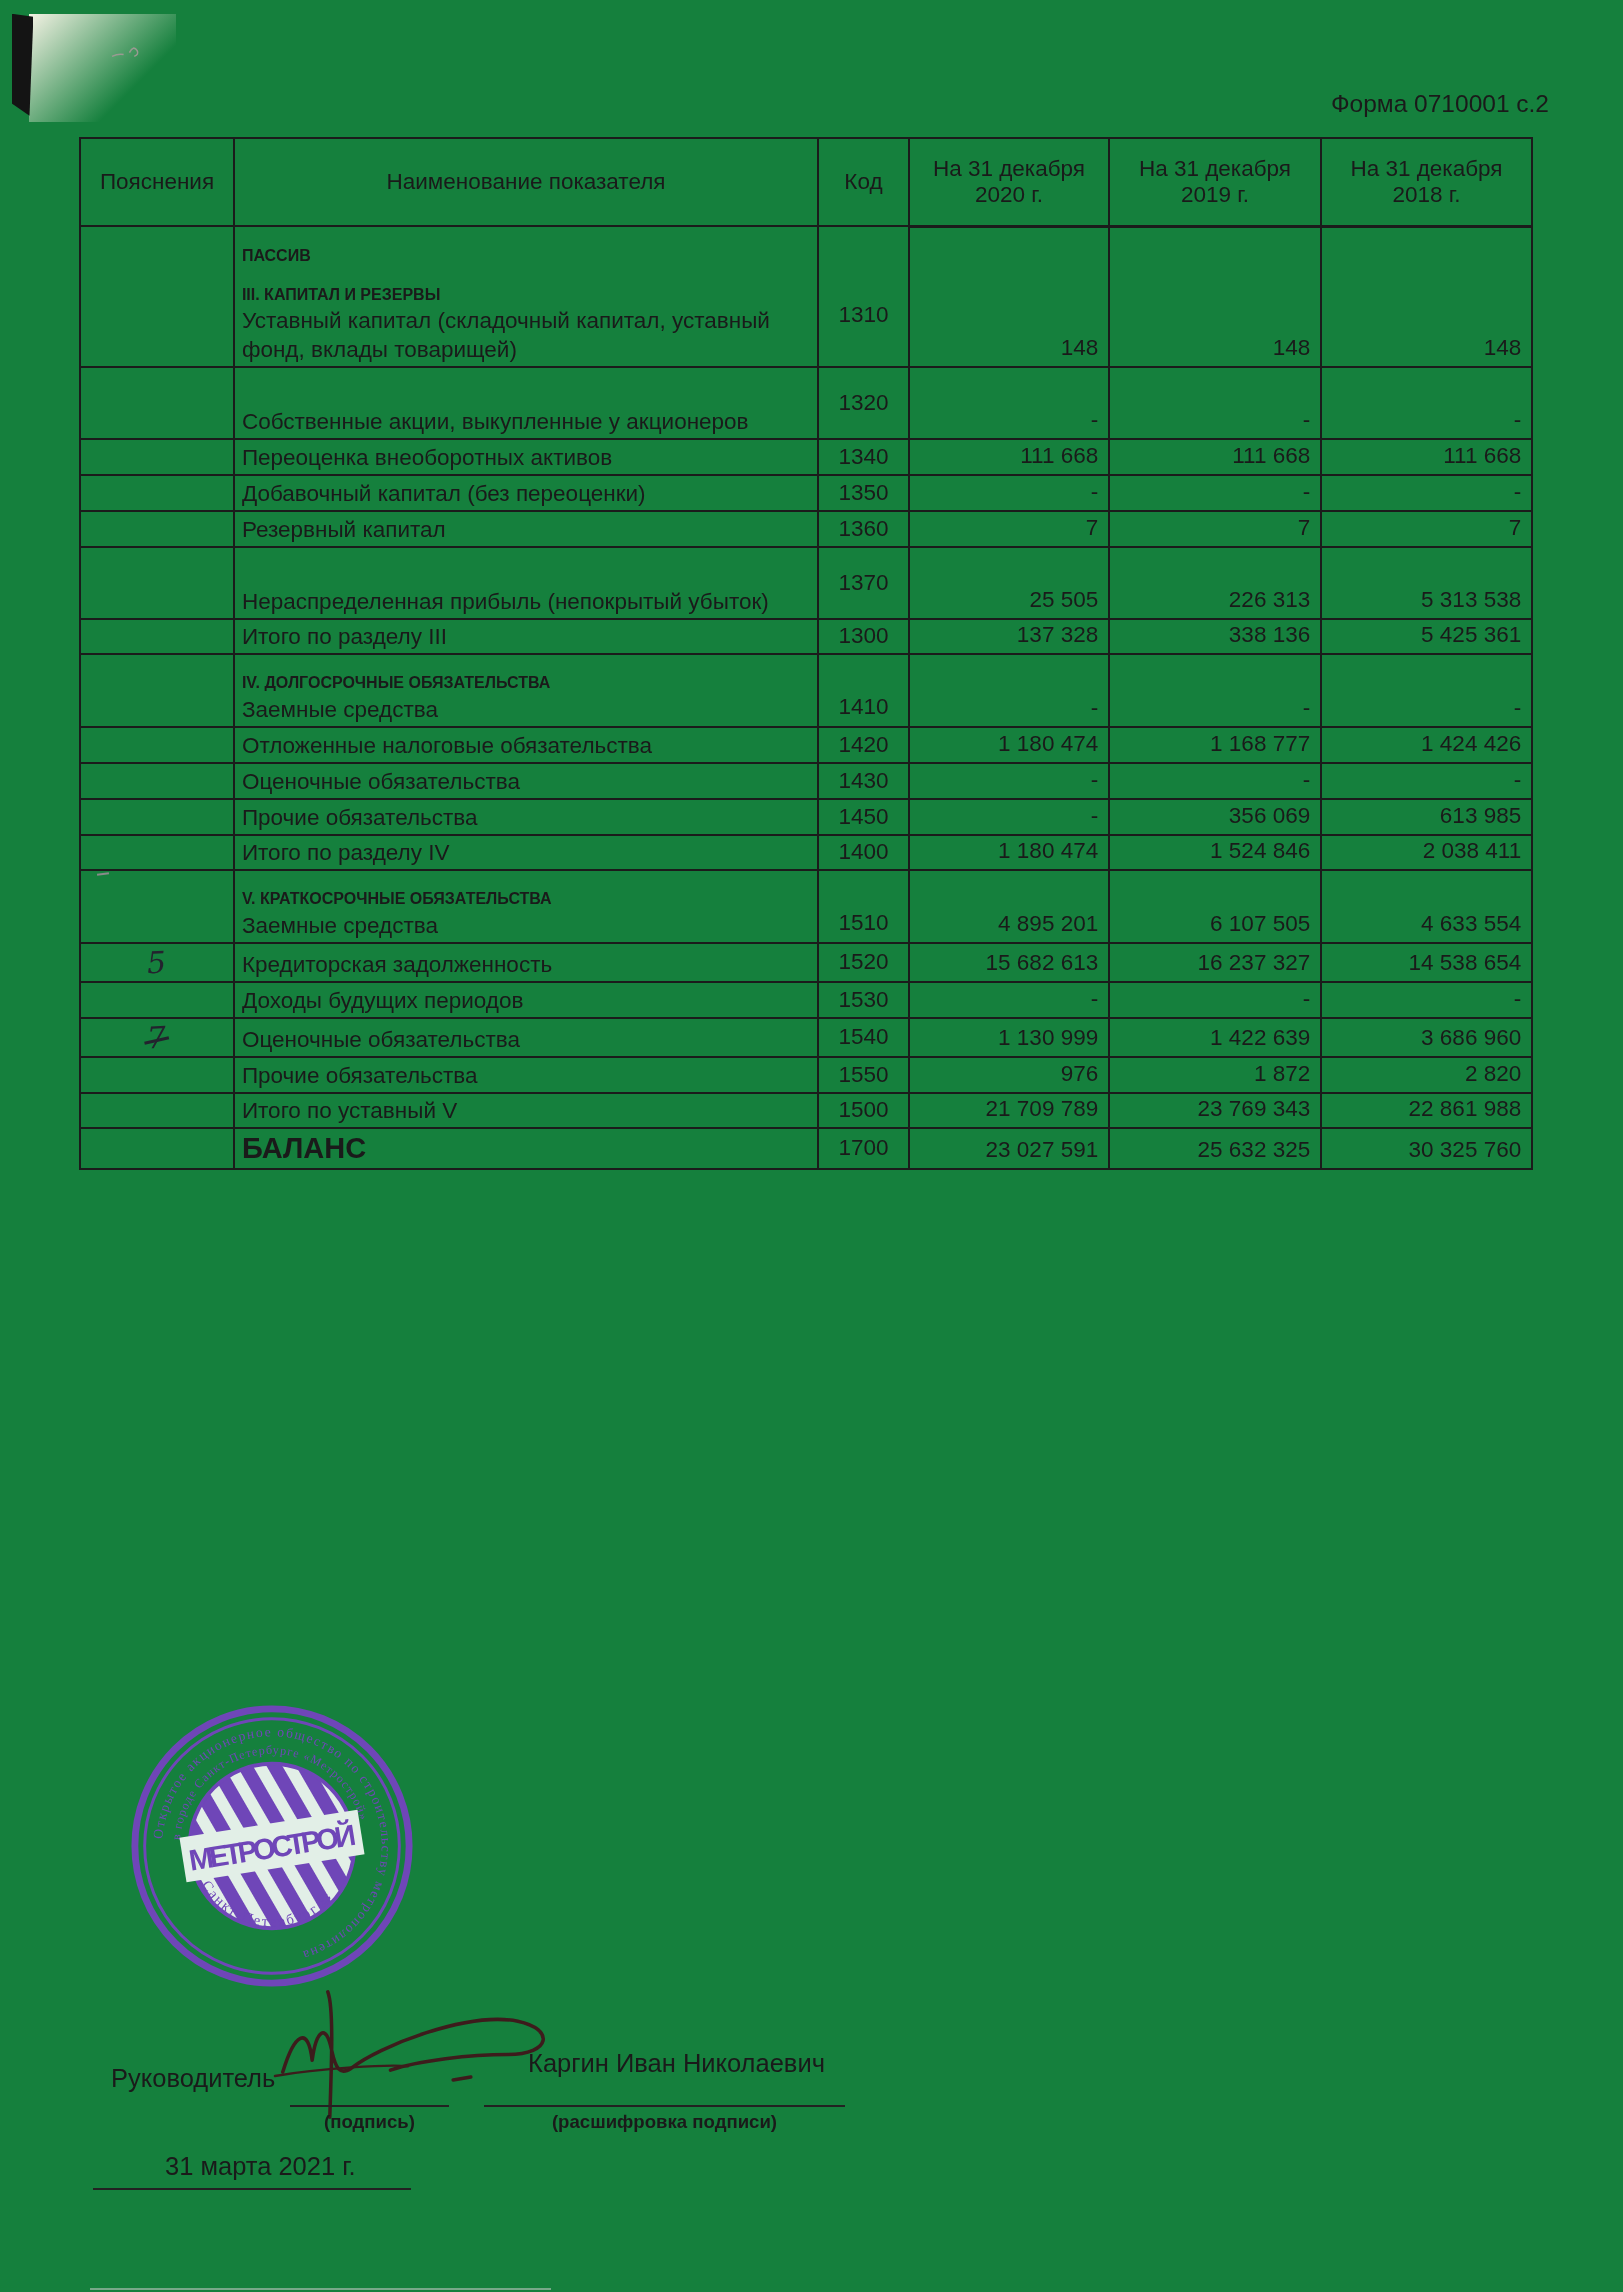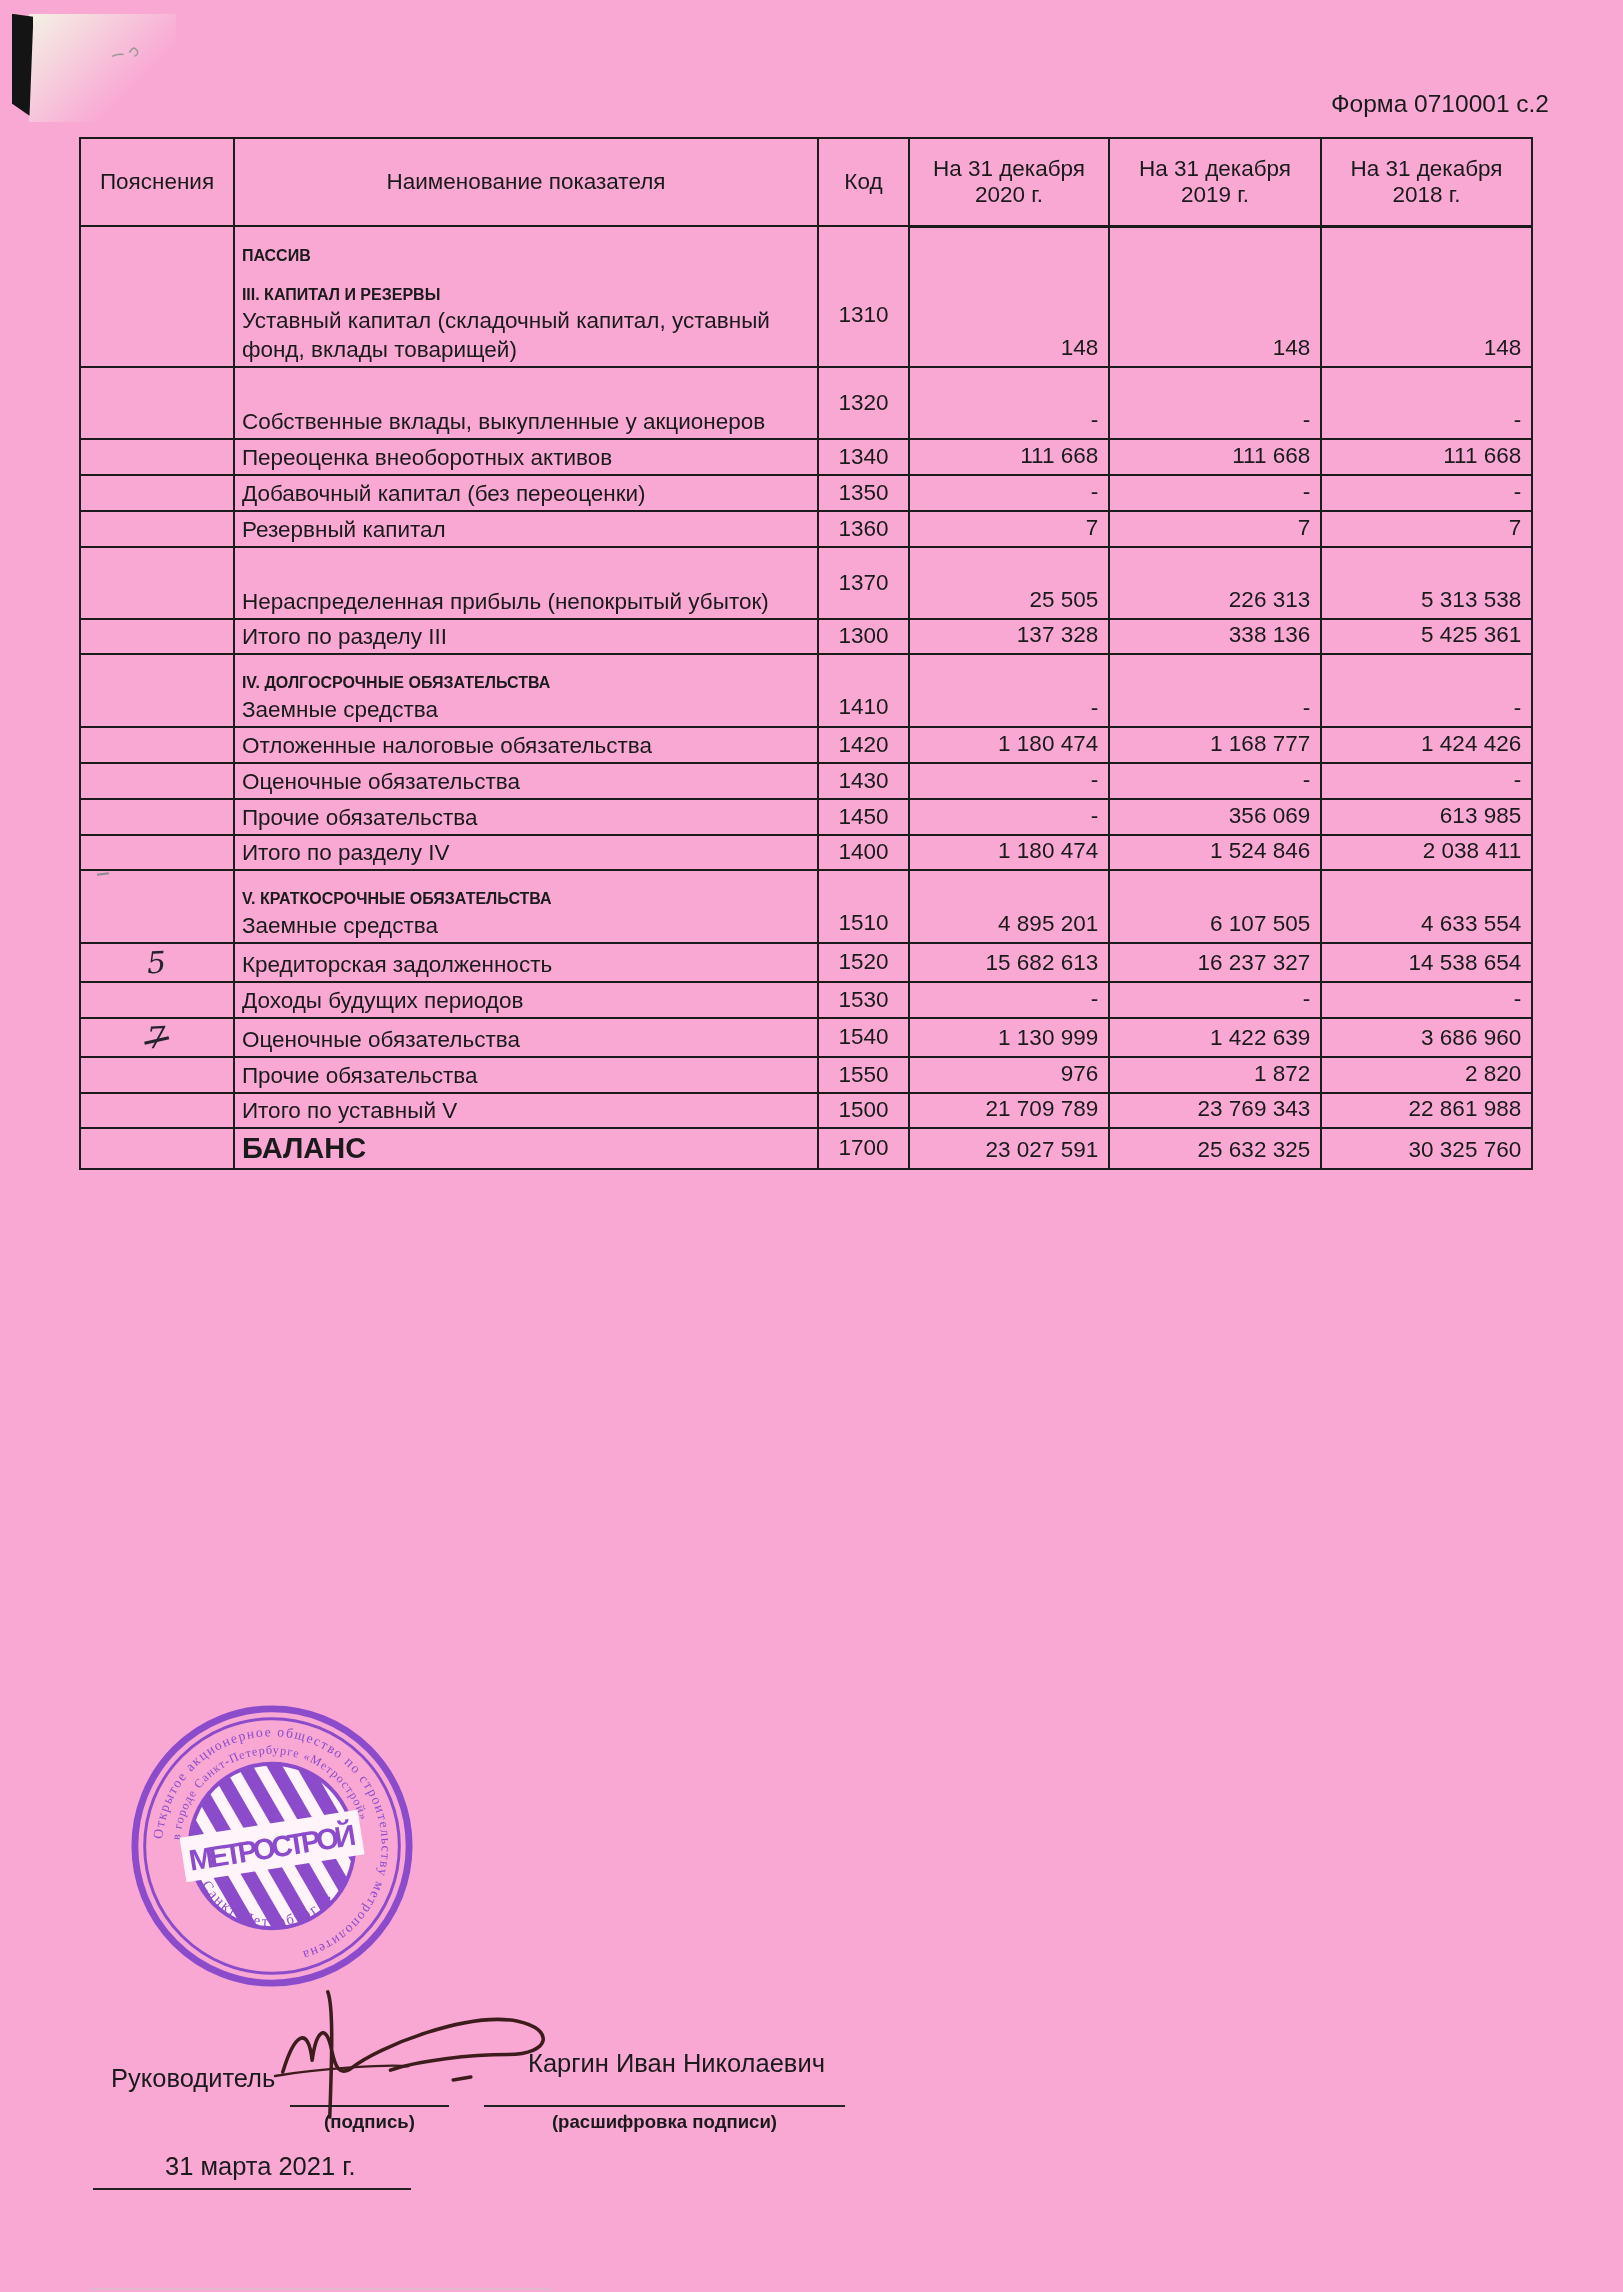--- a/index.html
+++ b/index.html
@@ -1,16 +1,16 @@
 <!DOCTYPE html>
 <html><head>
 <meta charset="utf-8">
 <style>
   html,body{margin:0;padding:0;background:#ffffff;}
-  .page{position:relative;width:1623px;height:2293px;background:#f9a8d4;overflow:hidden;
+  .page{position:relative;width:1623px;height:2293px;background:#15803d;overflow:hidden;
         font-family:"Liberation Sans",sans-serif;color:#1a1a1a;}
 
   
   .corner-wedge{position:absolute;left:11.8px;top:13.7px;width:21.6px;height:102px;background:#141414;
                 clip-path:polygon(0 0,100% 3%,82% 100%,0 88%);}
   .corner-shade{position:absolute;left:29px;top:13.7px;width:147px;height:108px;
                 background:linear-gradient(135deg,#f4f2e4 0%,rgba(253,253,252,0) 70%);}
   .bottom-smudge{position:absolute;left:90px;top:2288px;width:461px;height:2px;background:#c9c9c9;opacity:.55;}
 
   .form-label{position:absolute;top:90px;right:74px;font-size:24.5px;}
@@ -103,21 +103,21 @@
             <div class="lab">Уставный капитал (складочный капитал, уставный фонд, вклады товарищей)</div>
           </td>
           <td class="code-cell">1310</td>
           <td class="value-cell">148</td>
           <td class="value-cell">148</td>
           <td class="value-cell">148</td>
         </tr>
         <tr class="item twoline">
           <td class="note-cell"></td>
           <td class="label-cell">
-            <div class="lab">Собственные вклады, выкупленные у акционеров</div>
+            <div class="lab">Собственные акции, выкупленные у акционеров</div>
           </td>
           <td class="code-cell">1320</td>
           <td class="value-cell">-</td>
           <td class="value-cell">-</td>
           <td class="value-cell">-</td>
         </tr>
         <tr class="item">
           <td class="note-cell"></td>
           <td class="label-cell">
             <div class="lab">Переоценка внеоборотных активов</div>

